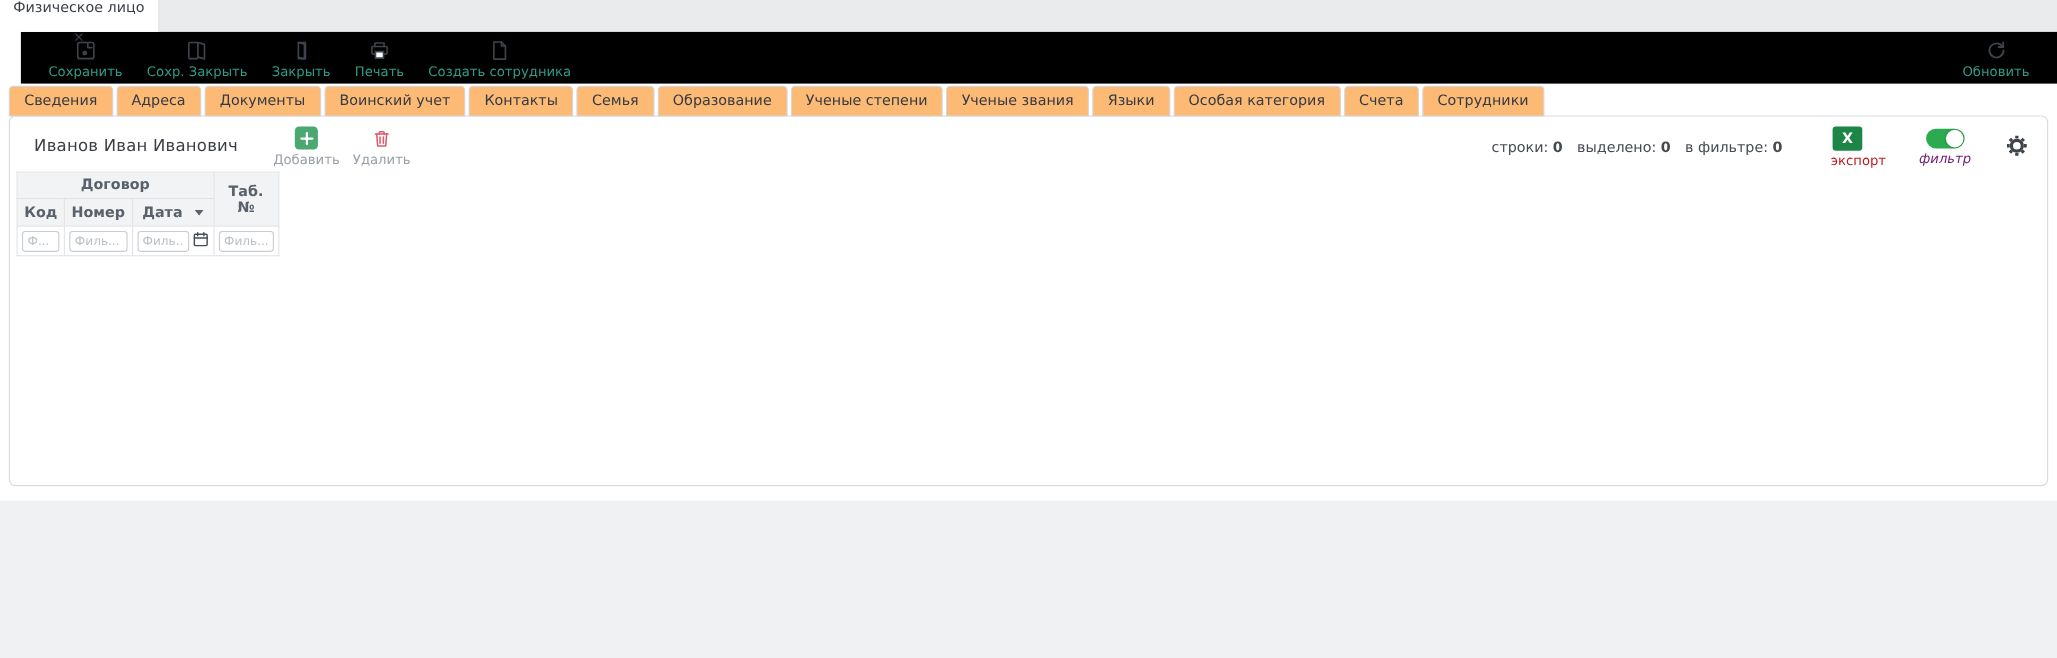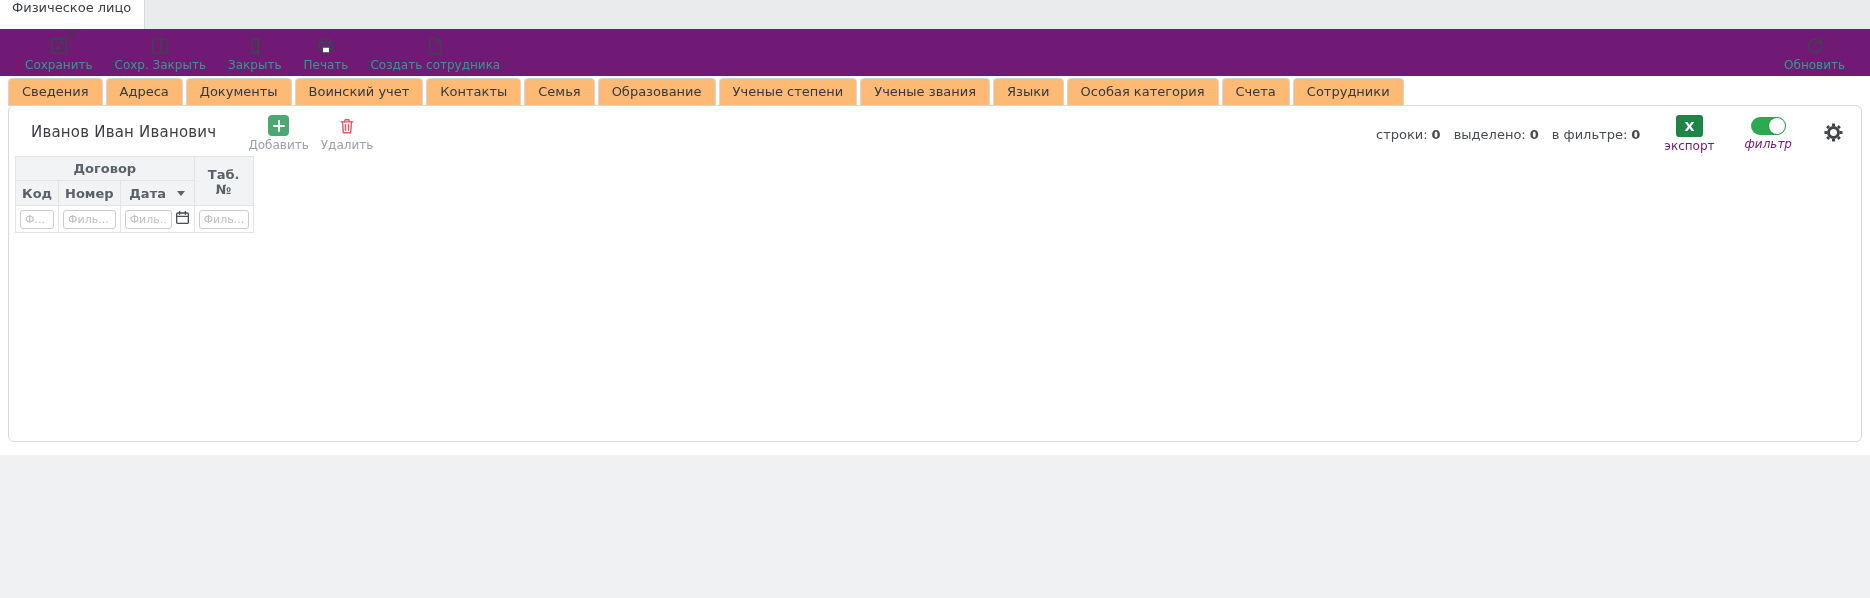--- a/index.html
+++ b/index.html
@@ -13,21 +13,21 @@
   .titlebar { height:29px; background:#e9ebec; display:flex; align-items:stretch; }
   .doc-tab {
     background:#ffffff; display:inline-flex; align-items:center; gap:12px;
     padding:0 13px 0 12px; border-right:1px solid #d6d9db; font-size:13px; color:#3a3f45;
     cursor:default;
     flex-direction:column;
   }
   .doc-close { font-size:12px; color:#3a3f45; font-weight:700; cursor:pointer; }
 
   
-  .toolbar { height:47px; background:#701a75; display:flex; align-items:flex-start; padding:0 14px; }
+  .toolbar { height:47px; background:#000000; display:flex; align-items:flex-start; padding:0 14px;margin-left:19px; }
   .tb-left { display:flex; }
   .tb-spacer { flex:1; }
   .tbtn { display:flex; flex-direction:column; align-items:center; padding:5px 11px 0 11px; cursor:pointer; }
   .tbtn .ticon { height:23px; display:flex; align-items:center; }
   .tbtn .tlabel { font-size:12px; color:#2f9d87; margin-top:1px; white-space:nowrap; }
   .ticon svg { stroke:#3e444c; fill:none; stroke-width:1.6; stroke-linecap:round; stroke-linejoin:round; }
 
   
   .form-tabs { display:flex; gap:3px; padding-left:8px; position:relative; z-index:2; margin-top:2px; }
   .tab {
@@ -57,21 +57,21 @@
   .trash-wrap svg { stroke:#dc5a69; fill:none; stroke-width:1.7; stroke-linecap:round; stroke-linejoin:round; }
 
   .head-right { margin-left:auto; display:flex; align-items:flex-start; }
   .stats { display:flex; gap:13px; margin-top:12px; font-size:13px; color:#464b51; }
   .stat-val { font-weight:700; margin-left:4px; }
   .export-btn { margin-left:24px; }
   .xbox {
     width:27px; height:22px; background:#1d8647; border-radius:3px; color:#fff;
     font-size:13px; font-weight:700; display:flex; align-items:center; justify-content:center;
   }
-  .export-btn .ib-label { color:#701a75; }
+  .export-btn .ib-label { color:#b91c1c;margin-left:20px; }
   .filter-toggle { margin-left:30px; }
   .toggle { width:35px; height:18px; border-radius:9px; background:#2baa4f; position:relative; margin-top:2px; }
   .toggle .knob {
     position:absolute; top:1px; right:1px; width:16px; height:16px; border-radius:50%;
     background:#fff; box-shadow:0 0 2px rgba(0,0,0,.35);
   }
   .filter-toggle .ib-label { color:#701a75;font-style:italic; }
   .gear { margin-left:30px; margin-top:6px; cursor:pointer; }
 
   

